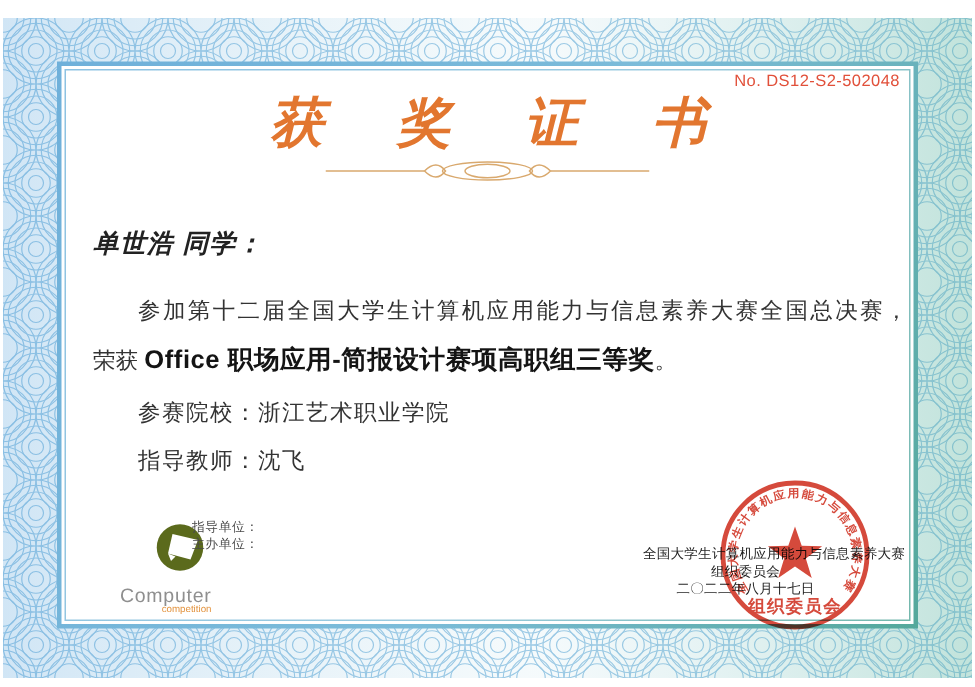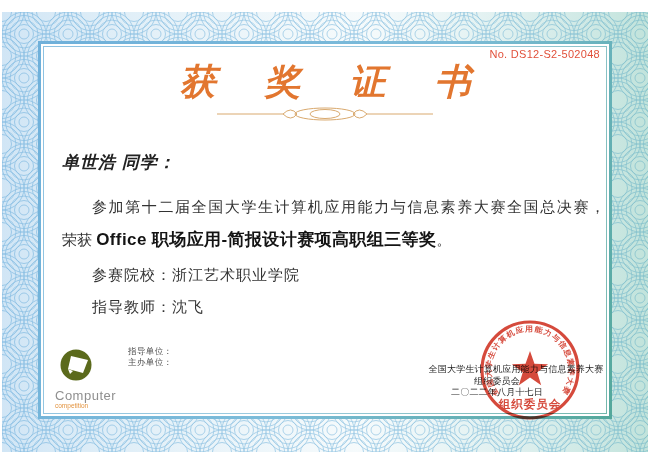--- a/index.html
+++ b/index.html
@@ -42,21 +42,21 @@
   }
   .body-line2{
     position:absolute;left:18px;top:181px;font-size:15px;color:#333;white-space:nowrap;
   }
   .body-line2 .award{font-size:17px;font-weight:700;color:#141414;letter-spacing:.4px;}
   .info-line{position:absolute;left:48px;font-size:15px;color:#333;letter-spacing:1px;white-space:nowrap;}
   .school-line{top:219px;}
   .teacher-line{top:251px;}
 
   
-  .logo-block{position:absolute;left:11px;top:302px;width:86px;text-align:left;}
+  .logo-block{position:absolute;left:11px;top:302px;width:86px;text-align:right;}
   .logo-name{font-size:13px;color:#8f8f8f;letter-spacing:.5px;margin-top:1px;}
   .logo-sub{font-size:6.5px;color:#e39440;margin-top:-1px;}
   .org-block{position:absolute;left:84px;top:299px;}
   .org-line{font-size:8.5px;line-height:10.6px;color:#4a4a4a;font-weight:400;letter-spacing:.4px;white-space:nowrap;}
 
   
   .sig-block{position:absolute;left:312px;top:317px;width:320px;text-align:center;}
   .sig-line{font-size:9px;line-height:11.5px;color:#1e1e1e;letter-spacing:.2px;white-space:nowrap;}
   .sig-shift{position:relative;left:-19px;}
   .seal-svg{position:absolute;left:431px;top:268px;mix-blend-mode:multiply;opacity:.92;}

